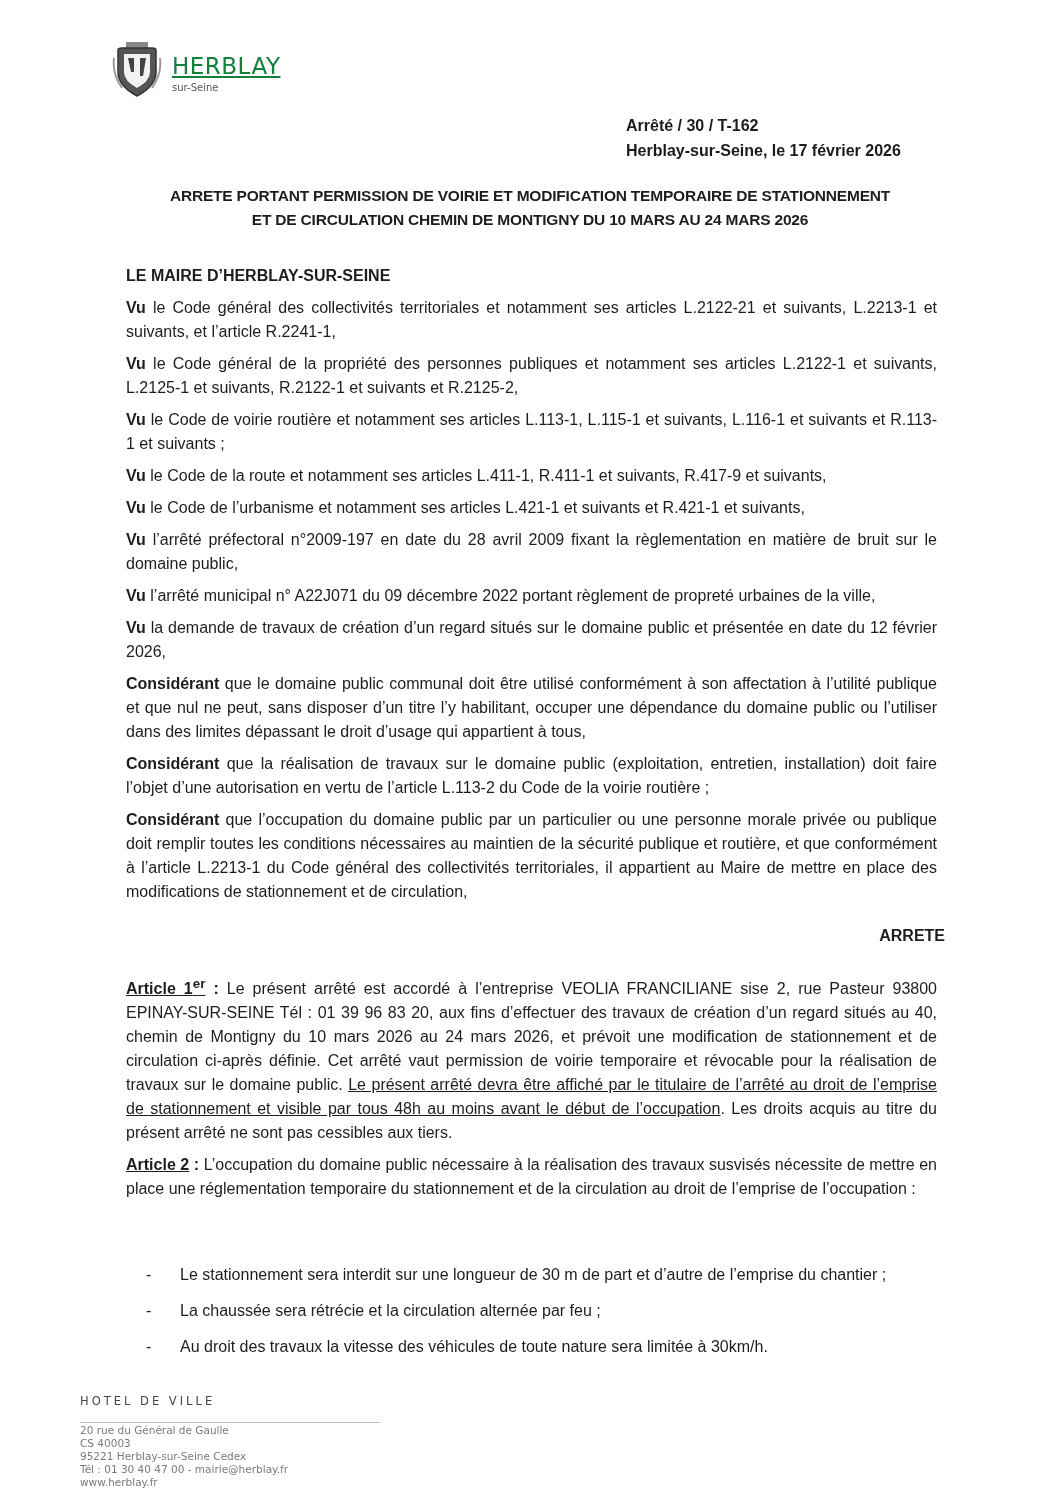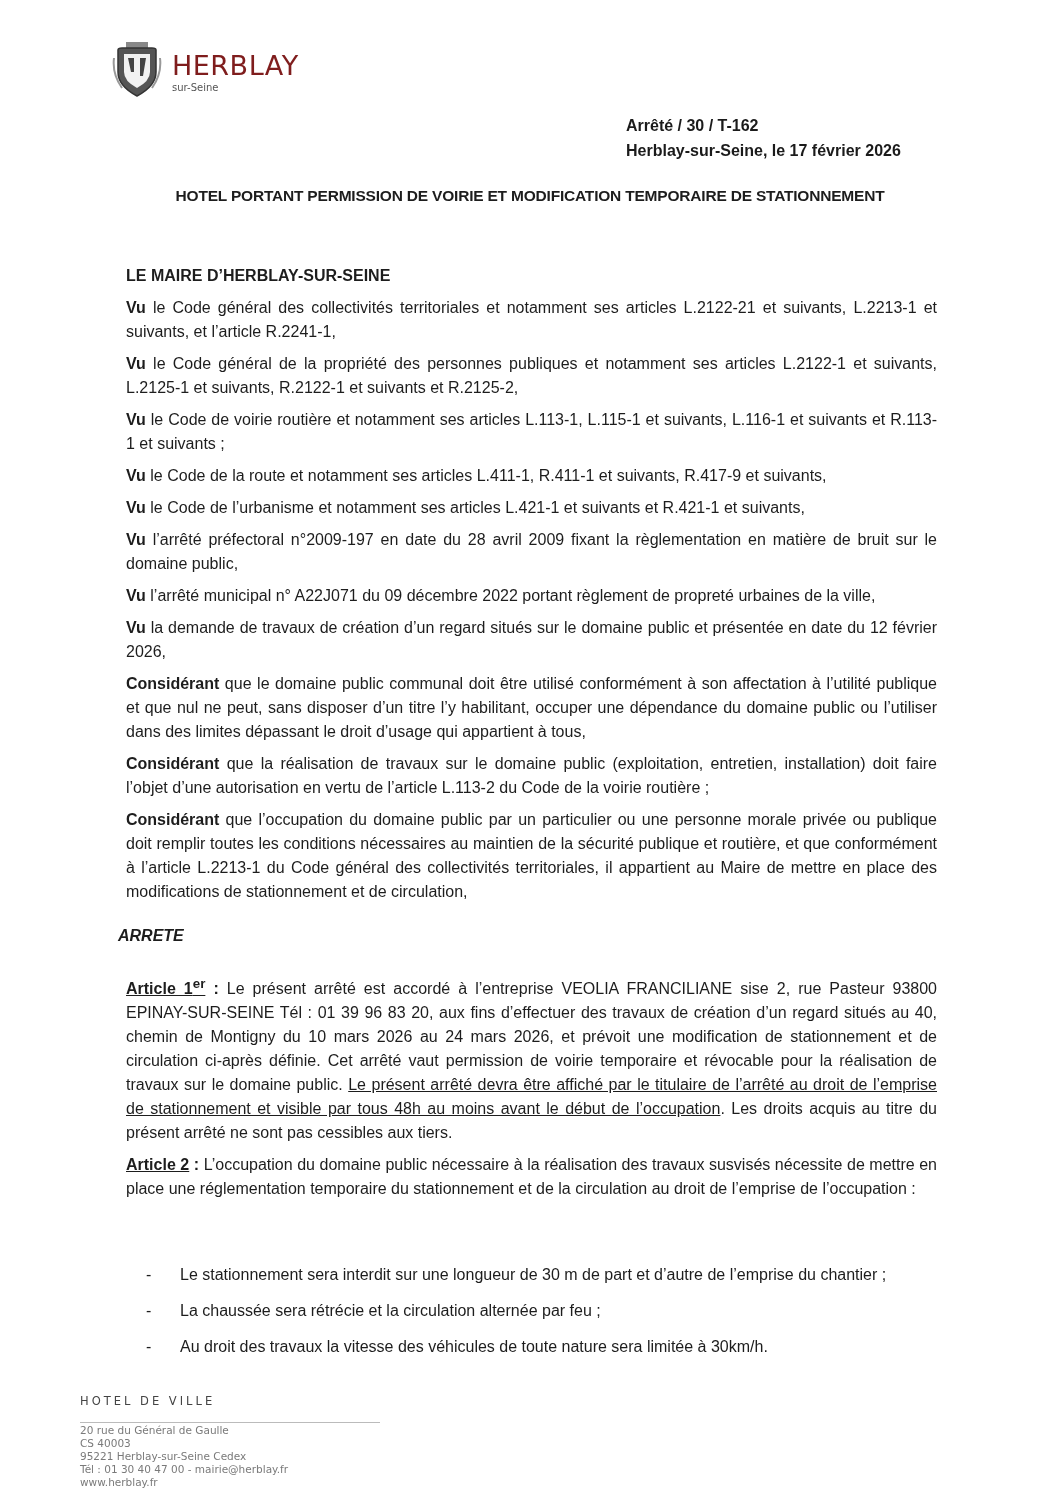--- a/index.html
+++ b/index.html
@@ -3,32 +3,32 @@
 <meta charset="utf-8">
 <style>
   html, body { margin:0; padding:0; background:#ffffff; }
   body { width:1058px; height:1497px; position:relative; overflow:hidden;
          font-family: "Liberation Sans", sans-serif; color:#1d1d1d; }
   .page { position:absolute; inset:0; }
   
   .logo { position:absolute; left:112px; top:38px; display:flex; align-items:flex-start; }
   .crest { width:50px; height:62px; position:relative; }
   .brand { margin-left:10px; margin-top:14px; }
-  .brand-name { font-family:"DejaVu Sans", sans-serif; font-size:27px; letter-spacing:0.5px; color:#7f1d1d; font-weight:400; line-height:28px; }
+  .brand-name { font-family:"DejaVu Sans", sans-serif; font-size:23px; letter-spacing:0.5px; color:#15803d; font-weight:400; line-height:28px;text-decoration:underline; }
   .brand-sub { font-family:"DejaVu Sans", sans-serif; font-size:10px; color:#555; text-align:left; margin-top:2px; }
   
   .ref { position:absolute; left:626px; top:113px; font-weight:bold; font-size:16px; line-height:25px; color:#1b1b1b; }
   
   .title { position:absolute; left:120px; width:820px; top:184px; text-align:center; font-weight:bold; font-size:15.5px; line-height:24px; letter-spacing:-0.2px; }
   
   .body { position:absolute; left:118px; width:827px; top:256px; font-size:16px; line-height:24px; text-align:justify; }
   .body p { margin:8px; }
   .b { font-weight:bold; }
   .u { text-decoration:underline; }
-  .center-head { text-align:left; font-weight:bold; margin:20px 0 24px 0 !important;font-style:italic; }
+  .center-head { text-align:right; font-weight:bold; margin:20px 0 24px 0 !important; }
   .art1 { margin-top:0; }
   ul.measures { list-style:none; margin:56px 0 0 0; padding:0; }
   ul.measures li { position:relative; padding-left:62px; line-height:36px; }
   ul.measures li .dash { position:absolute; left:28px; top:0; }
   
   .footer { position:absolute; left:80px; top:1394px; width:300px; font-family:"DejaVu Sans", sans-serif; color:#7a7a7a; font-size:10.5px; line-height:13px; }
   .footer .hv { letter-spacing:3px; color:#444; font-size:11.5px; line-height:14px; border-bottom:1px solid #bbb; padding-bottom:14px; margin-bottom:1px; }
 </style>
 </head>
 <body>
@@ -50,21 +50,22 @@
       <div class="brand-sub">sur-Seine</div>
     </div>
   </div>
 
   <div class="ref">
     <div>Arrêté / 30 / T-162</div>
     <div>Herblay-sur-Seine, le 17 février 2026</div>
   </div>
 
   <div class="title">
-    <div>HOTEL PORTANT PERMISSION DE VOIRIE ET MODIFICATION TEMPORAIRE DE STATIONNEMENT</div>
+    <div>ARRETE PORTANT PERMISSION DE VOIRIE ET MODIFICATION TEMPORAIRE DE STATIONNEMENT</div>
+    <div>ET DE CIRCULATION CHEMIN DE MONTIGNY DU 10 MARS AU 24 MARS 2026</div>
   </div>
 
   <div class="body">
     <p class="b">LE MAIRE D’HERBLAY-SUR-SEINE</p>
 
     <p><span class="b">Vu</span><span> le Code général des collectivités territoriales et notamment ses articles L.2122-21 et suivants, L.2213-1 et suivants, et l’article R.2241-1,</span></p>
     <p><span class="b">Vu</span><span> le Code général de la propriété des personnes publiques et notamment ses articles L.2122-1 et suivants, L.2125-1 et suivants, R.2122-1 et suivants et R.2125-2,</span></p>
     <p><span class="b">Vu</span><span> le Code de voirie routière et notamment ses articles L.113-1, L.115-1 et suivants, L.116-1 et suivants et R.113-1 et suivants ;</span></p>
     <p><span class="b">Vu</span><span> le Code de la route et notamment ses articles L.411-1, R.411-1 et suivants, R.417-9 et suivants,</span></p>
     <p><span class="b">Vu</span><span> le Code de l’urbanisme et notamment ses articles L.421-1 et suivants et R.421-1 et suivants,</span></p>

